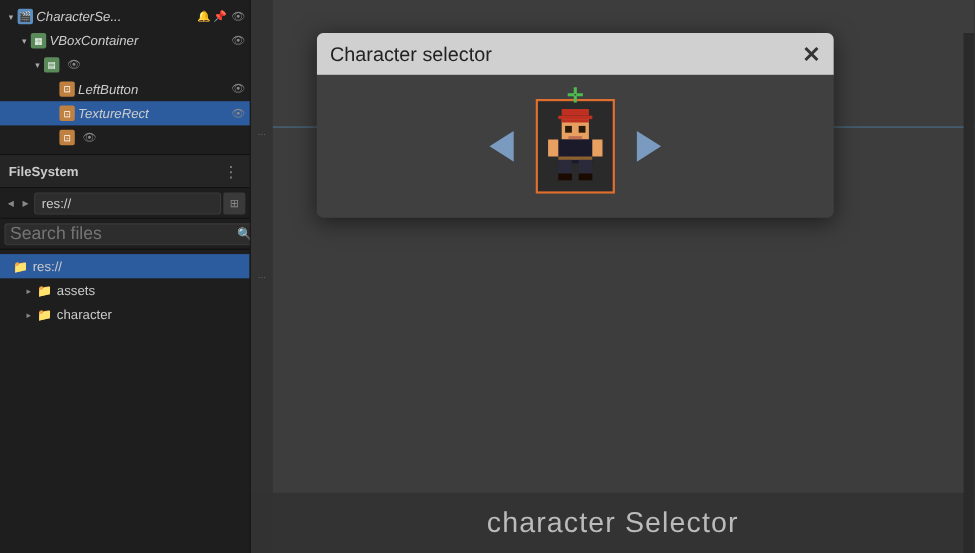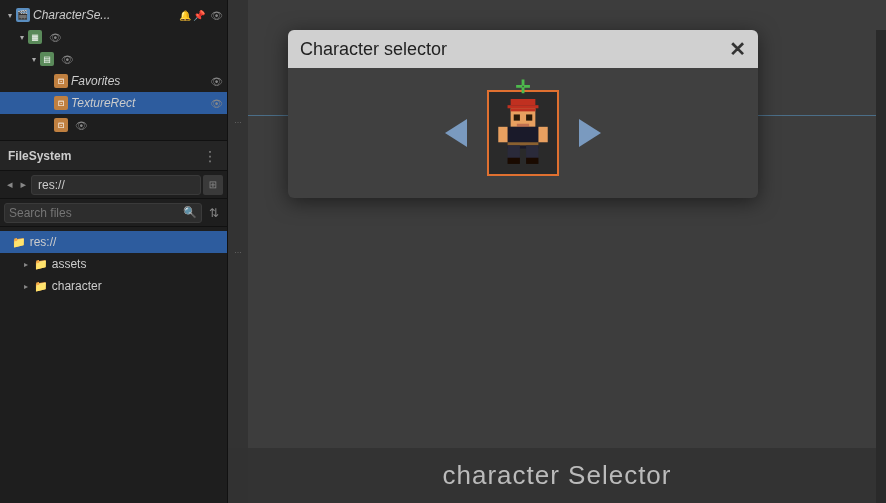--- a/index.html
+++ b/index.html
@@ -158,21 +158,21 @@
       background: #2d2d2d;
       border: 1px solid #3a3a3a;
       border-radius: 3px;
       height: 20px;
       padding: 0 4px;
     }
     .search-input {
       background: transparent;
       border: none;
       color: #aaa;
-      font-size: 12px;
+      font-size: 16px;
       flex: 1;
       outline: none;
     }
     .search-icon {
       color: #666;
       font-size: 11px;
     }
     .sort-btn {
       color: #888;
       font-size: 12px;
@@ -375,33 +375,34 @@
       <span class="node-icon scene" style="background:#5a8ec0;">🎬</span>
       <span class="label">CharacterSe...</span>
       <span style="font-size:10px;color:#888;margin-left:4px;">🔔</span>
       <span style="font-size:10px;color:#888;margin-left:2px;">📌</span>
       <span class="eye-icon">👁</span>
     </div>
 
     <div class="tree-item" style="padding-left:16px;">
       <span class="expand-arrow">▾</span>
       <span class="node-icon vbox" style="background:#5a8a5a;font-size:8px;color:white;">▦</span>
+      <span class="label">VBoxContainer</span>
       <span class="eye-icon">👁</span>
     </div>
 
     <div class="tree-item" style="padding-left:28px;">
       <span class="expand-arrow">▾</span>
       <span class="node-icon hbox" style="background:#5a8a5a;font-size:8px;color:white;">▤</span>
       <span class="eye-icon">👁</span>
     </div>
 
     <div class="tree-item" style="padding-left:42px;">
       <span class="expand-arrow" style="visibility:hidden;">▾</span>
       <span class="node-icon button" style="background:#c08040;font-size:8px;">⊡</span>
-      <span class="label">Favorites</span>
+      <span class="label">LeftButton</span>
       <span class="eye-icon">👁</span>
     </div>
 
     <div class="tree-item selected" style="padding-left:42px;">
       <span class="expand-arrow" style="visibility:hidden;">▾</span>
       <span class="node-icon texture" style="background:#c08040;font-size:8px;">⊡</span>
       <span class="label">TextureRect</span>
       <span class="eye-icon">👁</span>
     </div>
 

